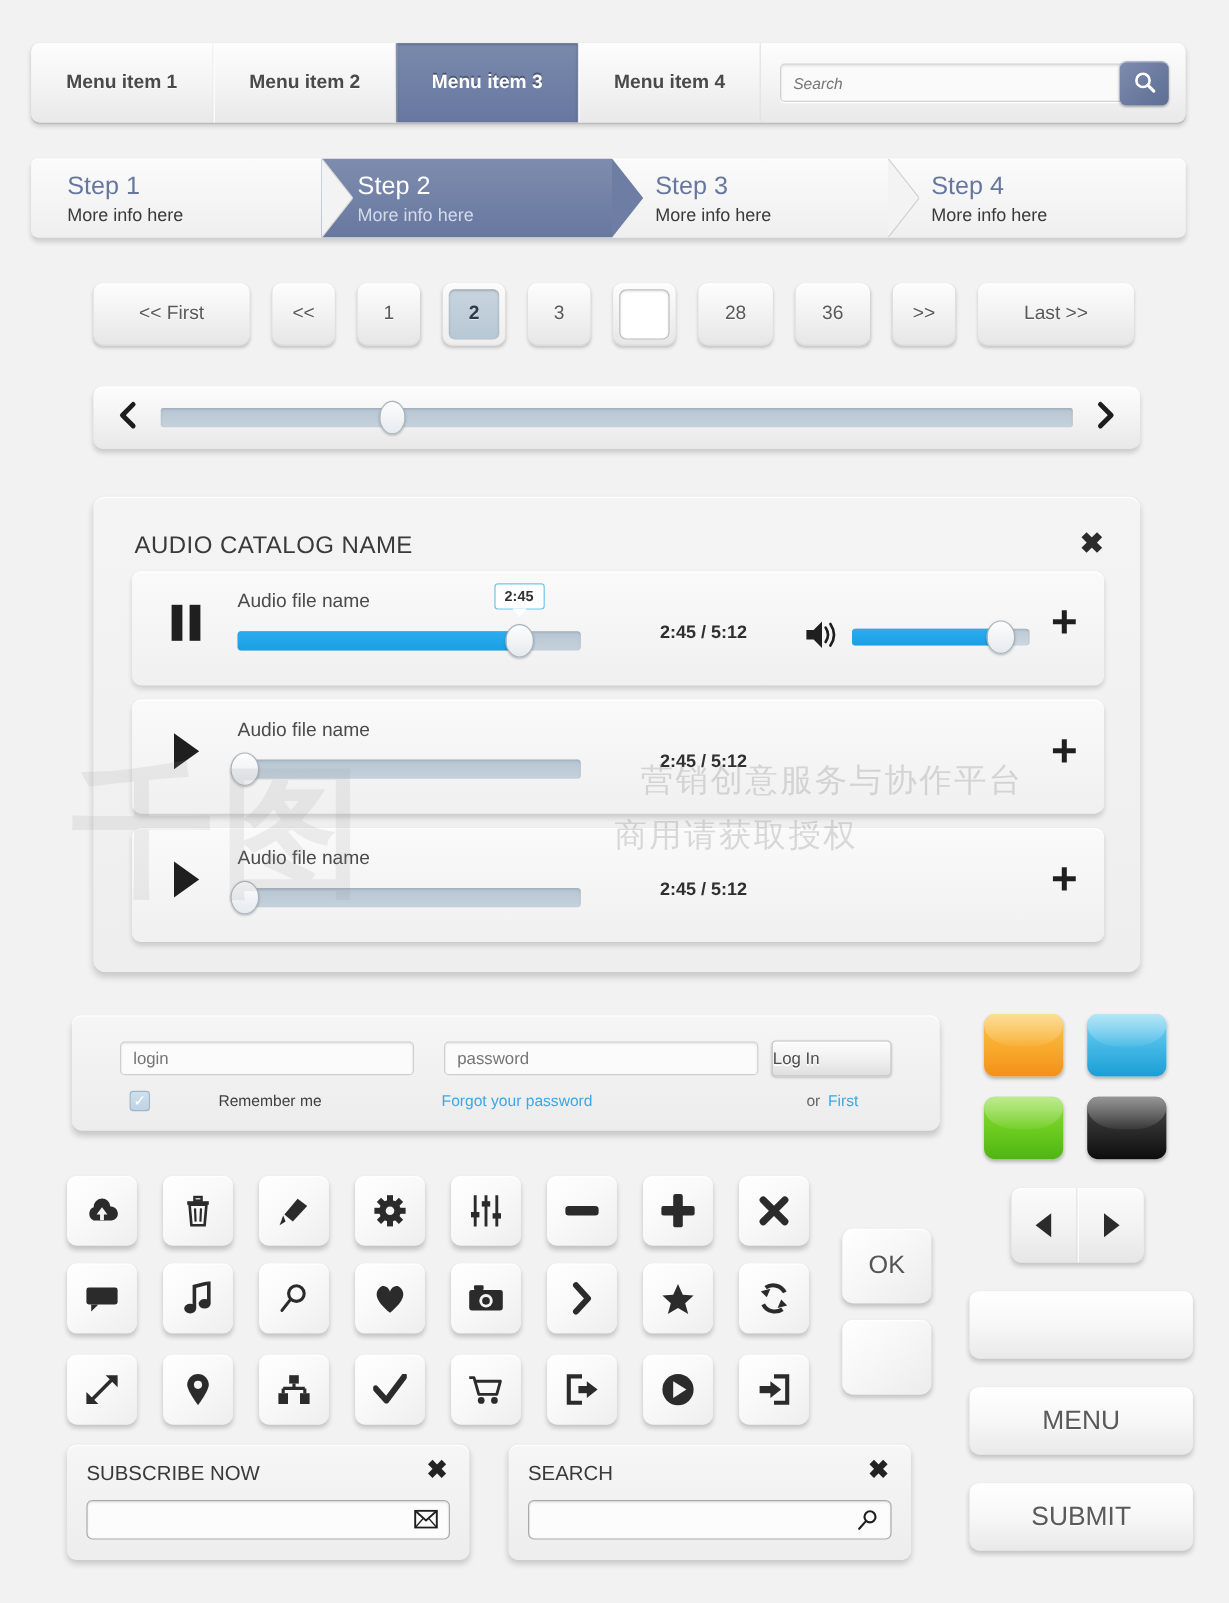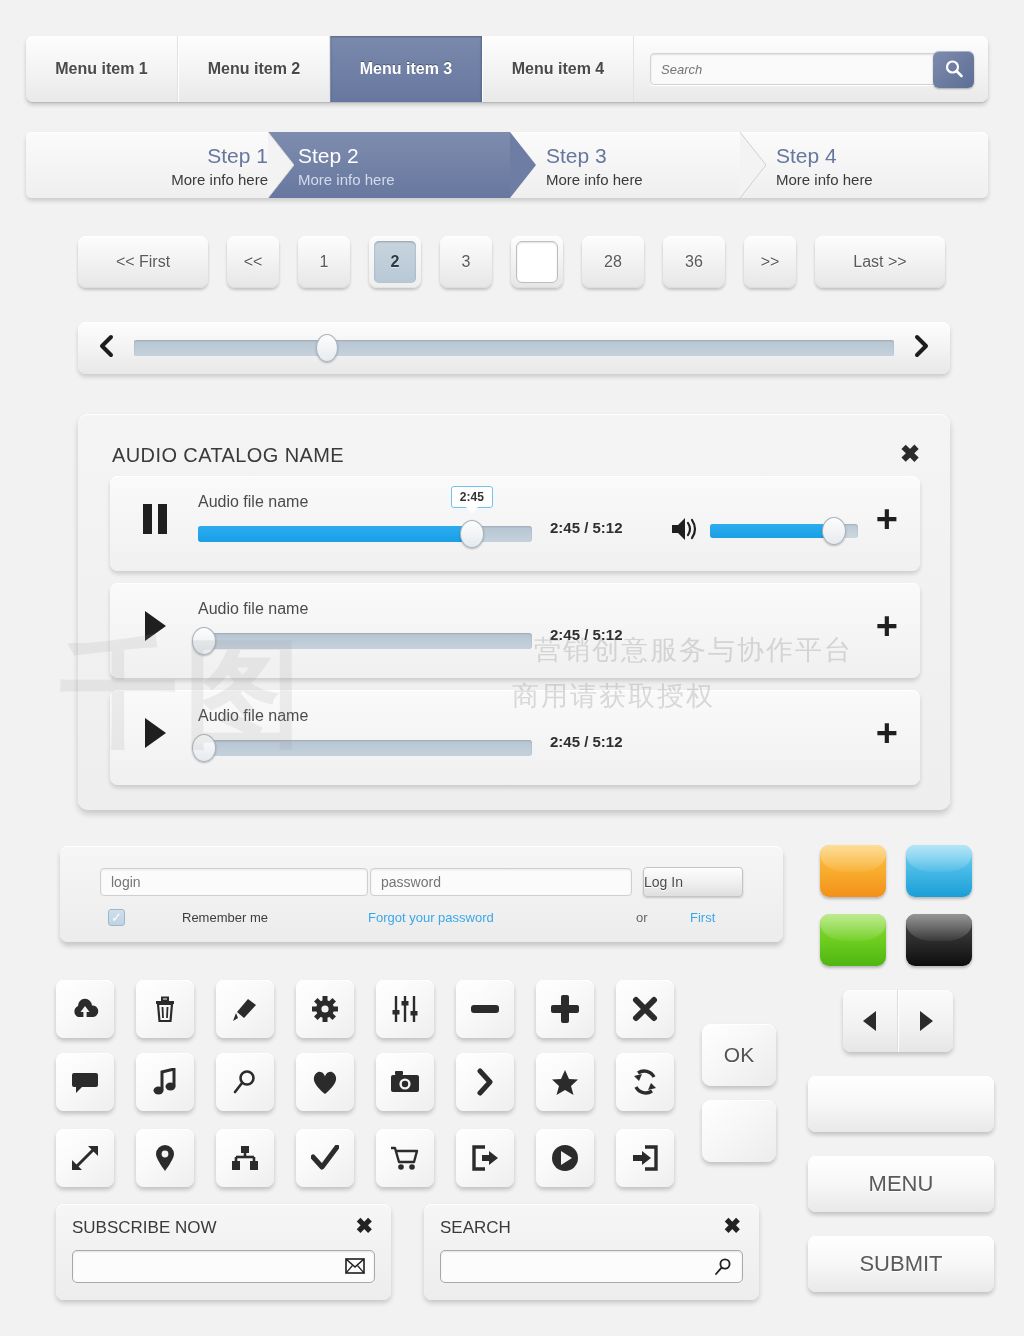--- a/index.html
+++ b/index.html
@@ -137,21 +137,21 @@
     background: linear-gradient(to bottom,#fafafa 0%,#f0f0f0 100%);
     border-radius:8px;
     box-shadow: 0 3px 4px rgba(0,0,0,.15), 0 1px 0 #fff inset;
   }
   .audio-row.r1 { top:62px; }
   .audio-row.r2 { top:169px; }
   .audio-row.r3 { top:276px; }
   .ar-playbtn { position:absolute; left:30px; top:26px; width:42px; height:42px; cursor:pointer; }
   .ar-name { position:absolute; left:88px; top:17px; font-size:16px; color:#4b4b4b; }
   .ar-track {
-    position:absolute; left:88px; top:50px; width:334px; height:16px;
+    position:absolute; left:88px; top:50px; width:286px; height:16px;
     background: linear-gradient(to bottom,#b6c5d2,#c5d2dd);
     border-radius:3px; box-shadow: 0 1px 2px rgba(0,0,0,.14) inset;
   }
   .ar-fill {
     position:absolute; left:0; top:0; height:100%;
     background: linear-gradient(to bottom,#2cacef 0%,#1a9fe5 100%);
     border-radius:3px 0 0 3px;
   }
   .ar-thumb {
     position:absolute; top:-6px; width:24px; height:28px;
@@ -184,39 +184,39 @@
     position:absolute; left:60px; top:846px; width:723px; height:96px;
     background: linear-gradient(to bottom,#f6f6f6 0%,#ececec 100%);
     border-radius:8px; box-shadow: 0 4px 5px rgba(0,0,0,.18), 0 1px 0 #fff inset;
   }
   .lg-input {
     position:absolute; top:22px; height:28px; border:1px solid #cfcfcf; border-radius:4px;
     background:#fbfbfb; box-shadow: 0 1px 2px rgba(0,0,0,.08) inset;
     padding: 0 10px; font-size:14px; color:#a0a0a0;
     font-family:"Liberation Sans",sans-serif; outline:none;
   }
-  .lg-login { left:40px; width:268px; }
+  .lg-login { left:40px; width:245px; }
   .lg-pass { left:310px; width:262px; }
   .lg-btn {
     position:absolute; left:583px; top:21px; width:100px; height:30px;
     background: linear-gradient(to bottom,#fdfdfd 0%,#efefef 55%,#dfdfdf 100%);
     border:1px solid #c4c4c4; border-radius:4px;
     box-shadow: 0 1px 2px rgba(0,0,0,.18), 0 1px 0 #fff inset;
     font-size:14px; color:#4c4c4c; text-shadow:0 1px 0 #fff; cursor:pointer;
     display:flex; align-items:center; justify-content:flex-start;
   }
   .lg-check {
     position:absolute; left:48px; top:63px; width:17px; height:17px;
     background:linear-gradient(to bottom,#cfe0ec,#bed3e4); border:1px solid #9fb6c8;
     border-radius:3px; display:flex; align-items:center; justify-content:center;
     cursor:pointer; font-size:13px; color:#fff;
   }
   .lg-remember { position:absolute; left:74px; top:64px; font-size:13px; color:#3e3e3e;margin-left:48px; }
   .lg-forgot { position:absolute; left:308px; top:64px; font-size:13px; color:#3ba7e8; cursor:pointer; }
-  .lg-or { position:absolute; left:576px; top:64px; font-size:13px; color:#666; }
+  .lg-or { position:absolute; left:612px; top:64px; font-size:13px; color:#666; }
   .lg-join { position:absolute; left:630px; top:64px; font-size:13px; color:#3ba7e8; cursor:pointer;}
 
   
   .tile { position:absolute; width:66px; height:52px; border-radius:9px; cursor:pointer;
           box-shadow: 0 2px 3px rgba(0,0,0,.25); overflow:hidden; }
   .tile:after { content:""; position:absolute; left:0; top:0; width:100%; height:52%;
                 background: linear-gradient(to bottom, rgba(255,255,255,.42), rgba(255,255,255,.06));
                 border-radius:9px 9px 40% 40%/9px 9px 18px 18px;}
   .tile-orange { left:820px; top:845px; background:linear-gradient(to bottom,#fcc54d 0%,#f8ad2e 50%,#f39019 100%); }
   .tile-blue   { left:906px; top:845px; background:linear-gradient(to bottom,#7fd4f2 0%,#46b9e6 50%,#1a9ed6 100%); }
@@ -306,21 +306,21 @@
     <div class="menu-search-btn">
       <svg width="22" height="22" viewBox="0 0 22 22">
         <circle cx="9.5" cy="9" r="5.5" fill="none" stroke="#fff" stroke-width="2.2"></circle>
         <line x1="13.5" y1="13" x2="18.5" y2="18" stroke="#fff" stroke-width="2.6" stroke-linecap="round"></line>
       </svg>
     </div>
   </div>
 </div>
 
 <div class="steps">
-  <div class="step" style="max-width:262px;text-align:right;">
+  <div class="step" style="max-width:262px;">
     <div class="t">Step 1</div>
     <div class="s">More info here</div>
     <svg class="step-arrow" viewBox="0 0 26 66" preserveAspectRatio="none">
       <polygon points="0,0 26,33 0,66" fill="#f3f3f3"></polygon>
       <polyline points="0,0 26,33 0,66" fill="none" stroke="#d8d8d8" stroke-width="1"></polyline>
     </svg>
   </div>
   <div class="step active" style="max-width:250px;">
     <div class="t">Step 2</div>
     <div class="s">More info here</div>

